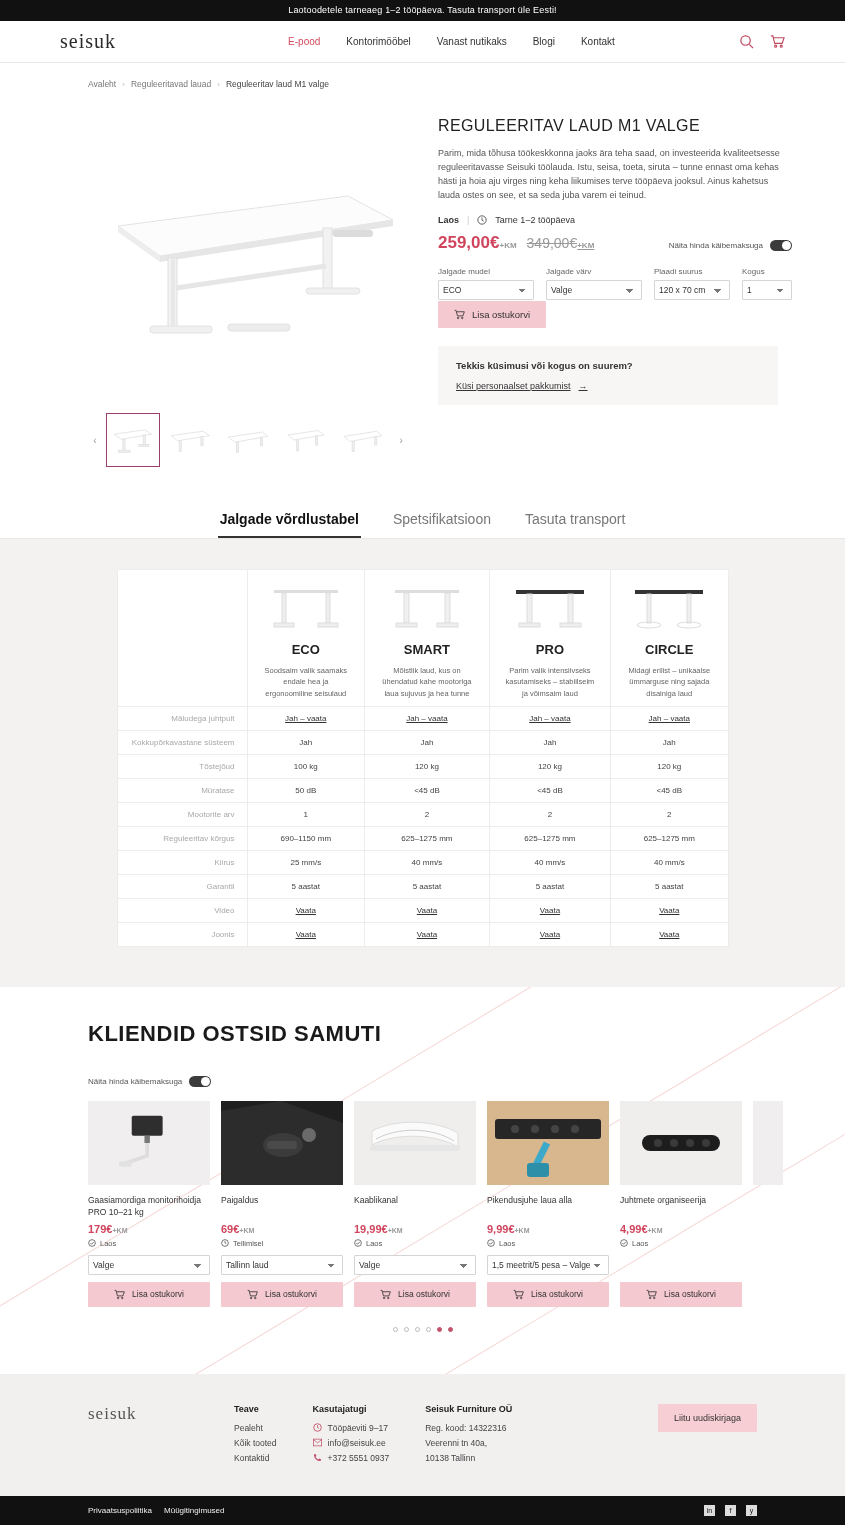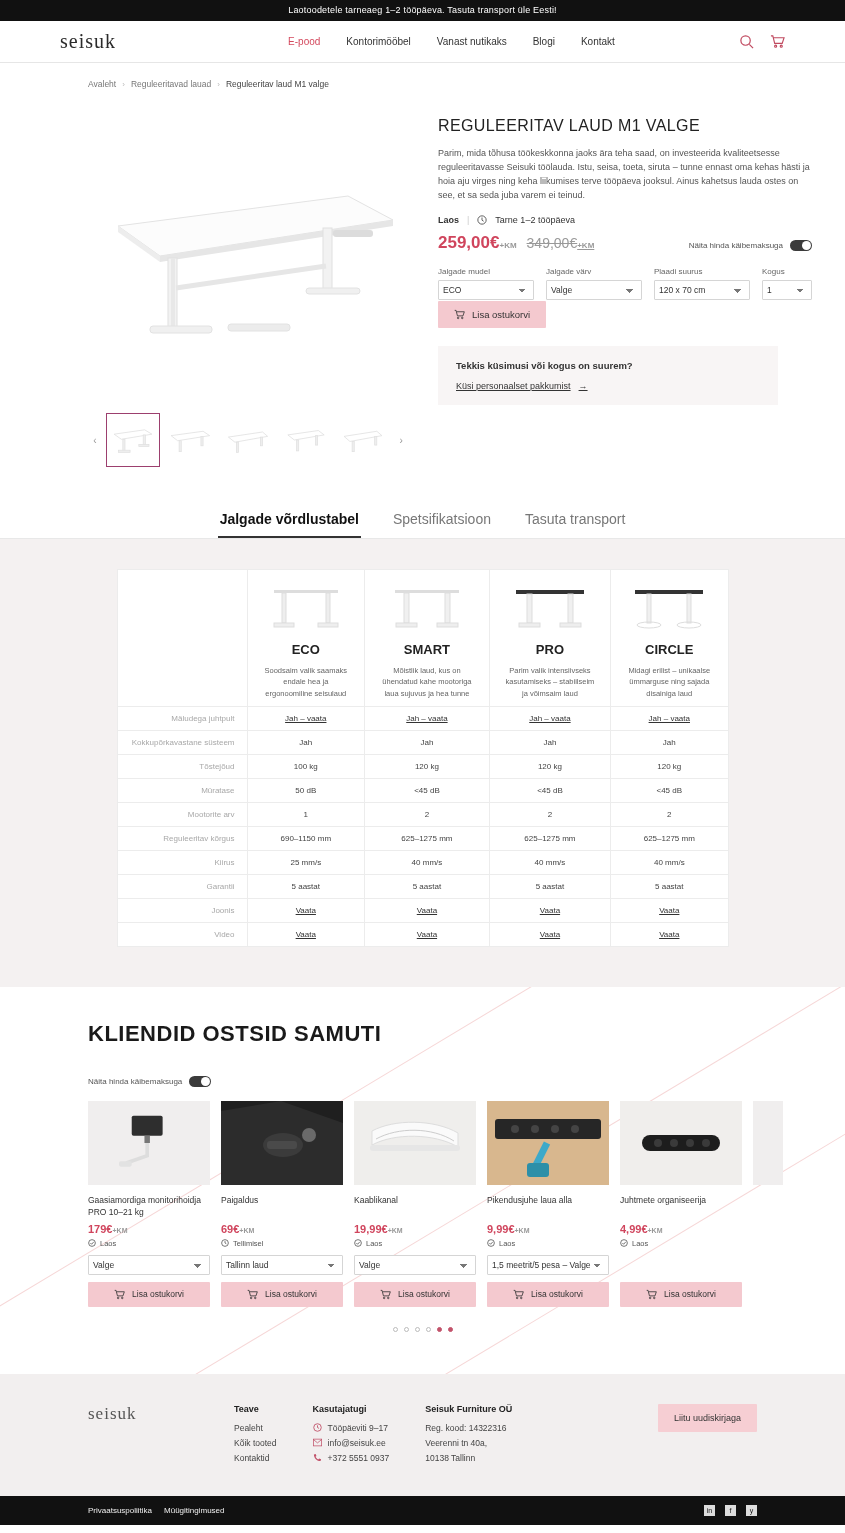--- a/index.html
+++ b/index.html
@@ -140,21 +140,21 @@
     height: 20px;
     padding: 0 4px;
     color: #333;
     border-radius: 1px;
     appearance: none;
     background-image: linear-gradient(45deg, transparent 50%, #777 50%), linear-gradient(135deg, #777 50%, transparent 50%);
     background-position: calc(100% - 11px) 8px, calc(100% - 7px) 8px;
     background-size: 4px 4px, 4px 4px;
     background-repeat: no-repeat;
   }
-  .w-jm { width: 96px; } .w-jv { width: 96px; } .w-ps { width: 96px; } .w-kg { width: 50px; }
+  .w-jm { width: 96px; } .w-jv { width: 96px; } .w-ps { width: 76px; } .w-kg { width: 50px; }
 
   .add-cart {
     background: #f4c9cf;
     border: none;
     color: #333;
     font-size: 9.5px;
     padding: 8px 16px;
     display: inline-flex; align-items: center; gap: 7px;
     cursor: pointer;
     border-radius: 1px;
@@ -568,29 +568,29 @@
 
     <tr>
           <td class="rowlabel">Garantii</td>
       <td>5 aastat</td>
       <td>5 aastat</td>
       <td>5 aastat</td>
       <td>5 aastat</td>
         </tr>
 
     <tr>
-          <td class="rowlabel">Joonis</td>
+          <td class="rowlabel">Video</td>
       <td><span class="lnk">Vaata</span></td>
       <td><span class="lnk">Vaata</span></td>
       <td><span class="lnk">Vaata</span></td>
       <td><span class="lnk">Vaata</span></td>
         </tr>
 
     <tr>
-          <td class="rowlabel">Video</td>
+          <td class="rowlabel">Joonis</td>
       <td><span class="lnk">Vaata</span></td>
       <td><span class="lnk">Vaata</span></td>
       <td><span class="lnk">Vaata</span></td>
       <td><span class="lnk">Vaata</span></td>
         </tr>
   </tbody>
     </table>
 </div>
 
 <div class="also">

